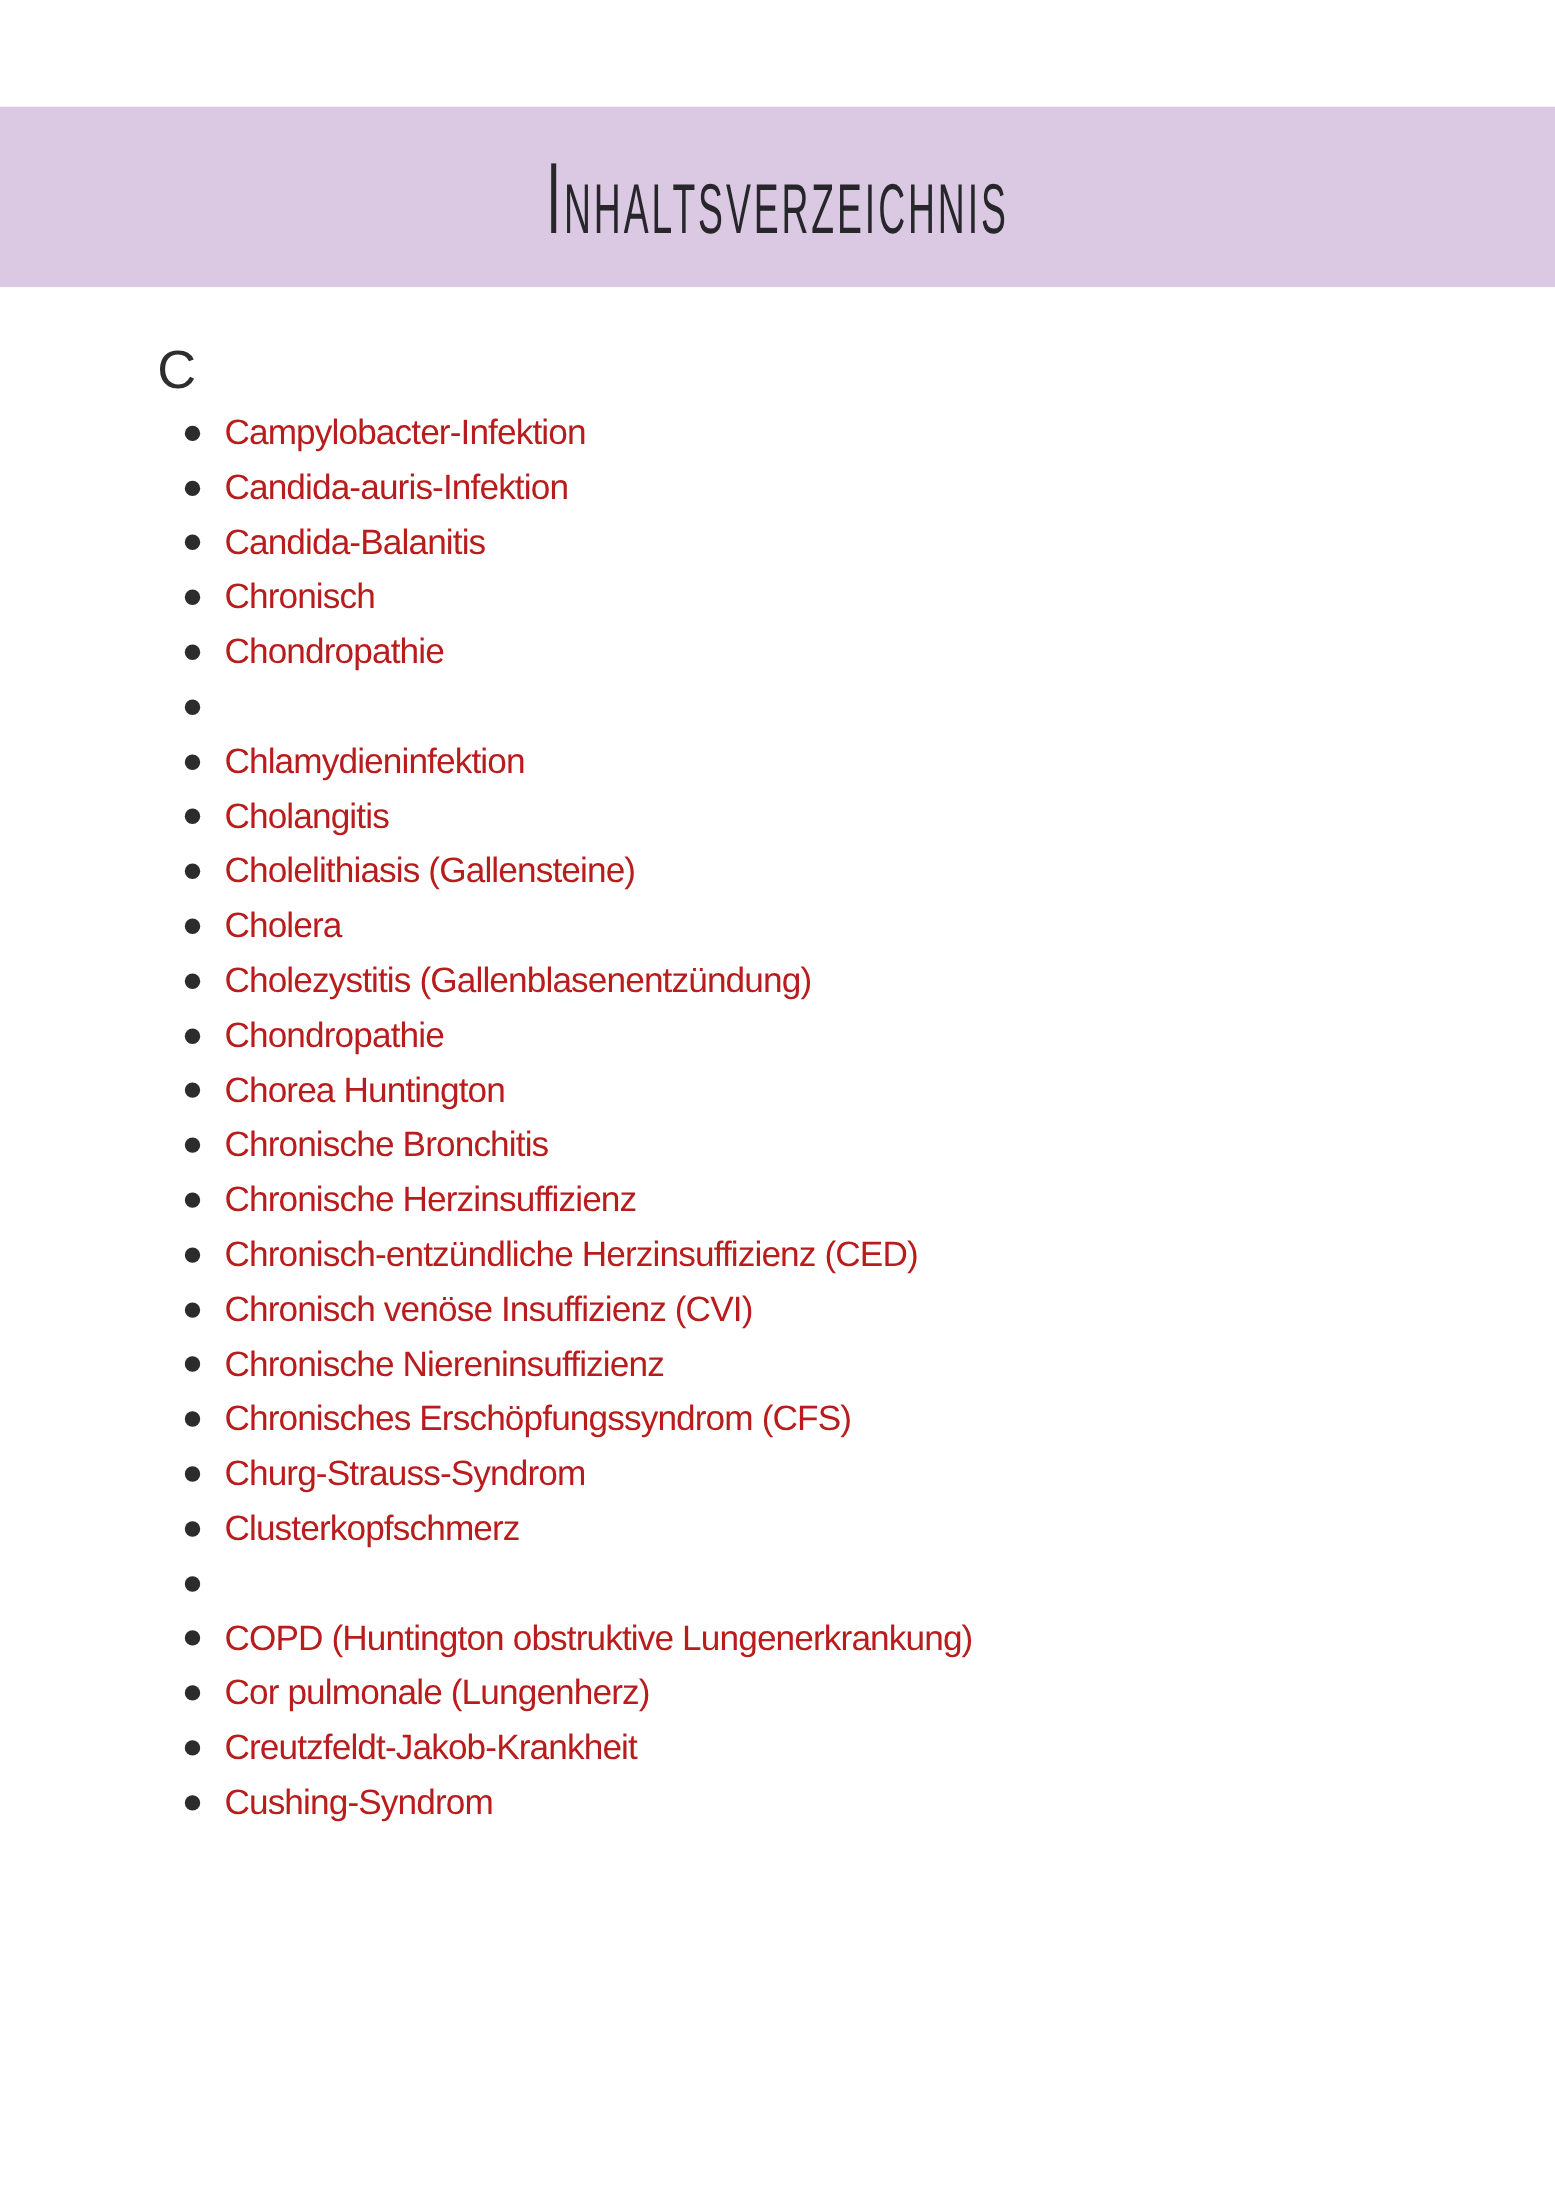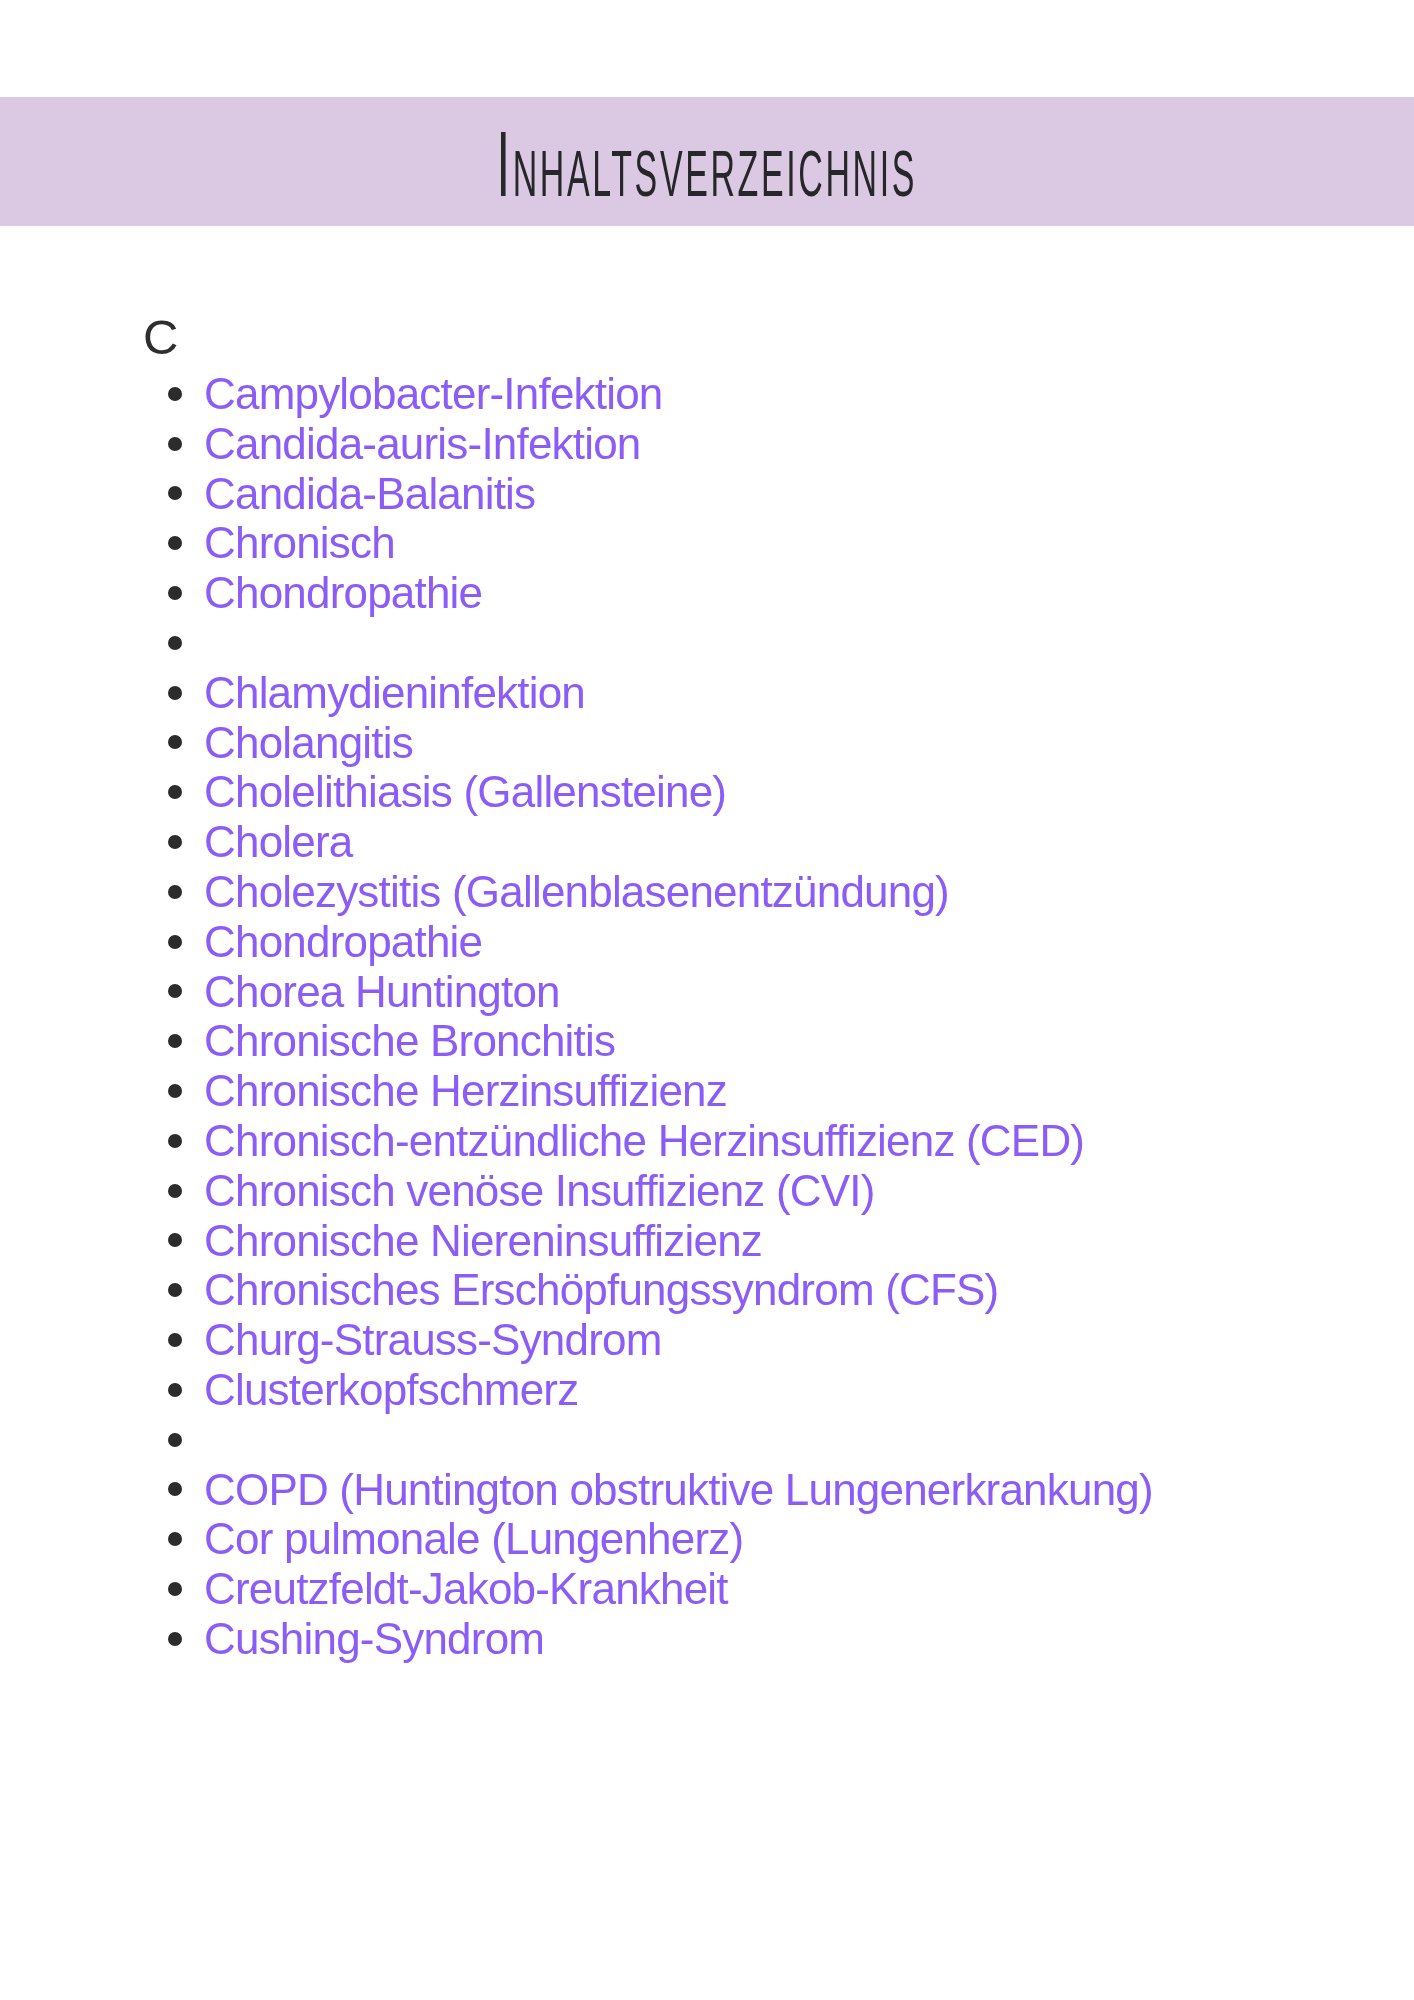--- a/index.html
+++ b/index.html
@@ -13,21 +13,21 @@
     height: 2000px;
     background: #ffffff;
     overflow: hidden;
     font-family: "Liberation Sans", sans-serif;
   }
   .banner {
     position: absolute;
     left: 0;
     top: 97px;
     width: 100%;
-    height: 129px;
+    height: 164px;
     background: #dbc8e2;
     display: flex;
     align-items: center;
     justify-content: center;
   }
   .banner-title {
     font-family: "Liberation Sans", sans-serif;
     font-variant: small-caps;
     font-weight: 400;
     font-size: 92px;
@@ -66,24 +66,24 @@
   }
   .dot {
     flex: none;
     width: 14px;
     height: 14px;
     border-radius: 50%;
     background: #2c2c2c;
     margin-right: 22px;
   }
   .txt {
-    font-size: 44px;
+    font-size: 32px;
     line-height: 49.8px;
     font-weight: 400;
-    color: #8b5cf6;
+    color: #b91c1c;
     letter-spacing: -0.8px;
     white-space: nowrap;
   }
 </style>
 </head>
 <body>
 
 <div class="page">
 
   <header class="banner" style="background: rgb(219, 200, 226);">

